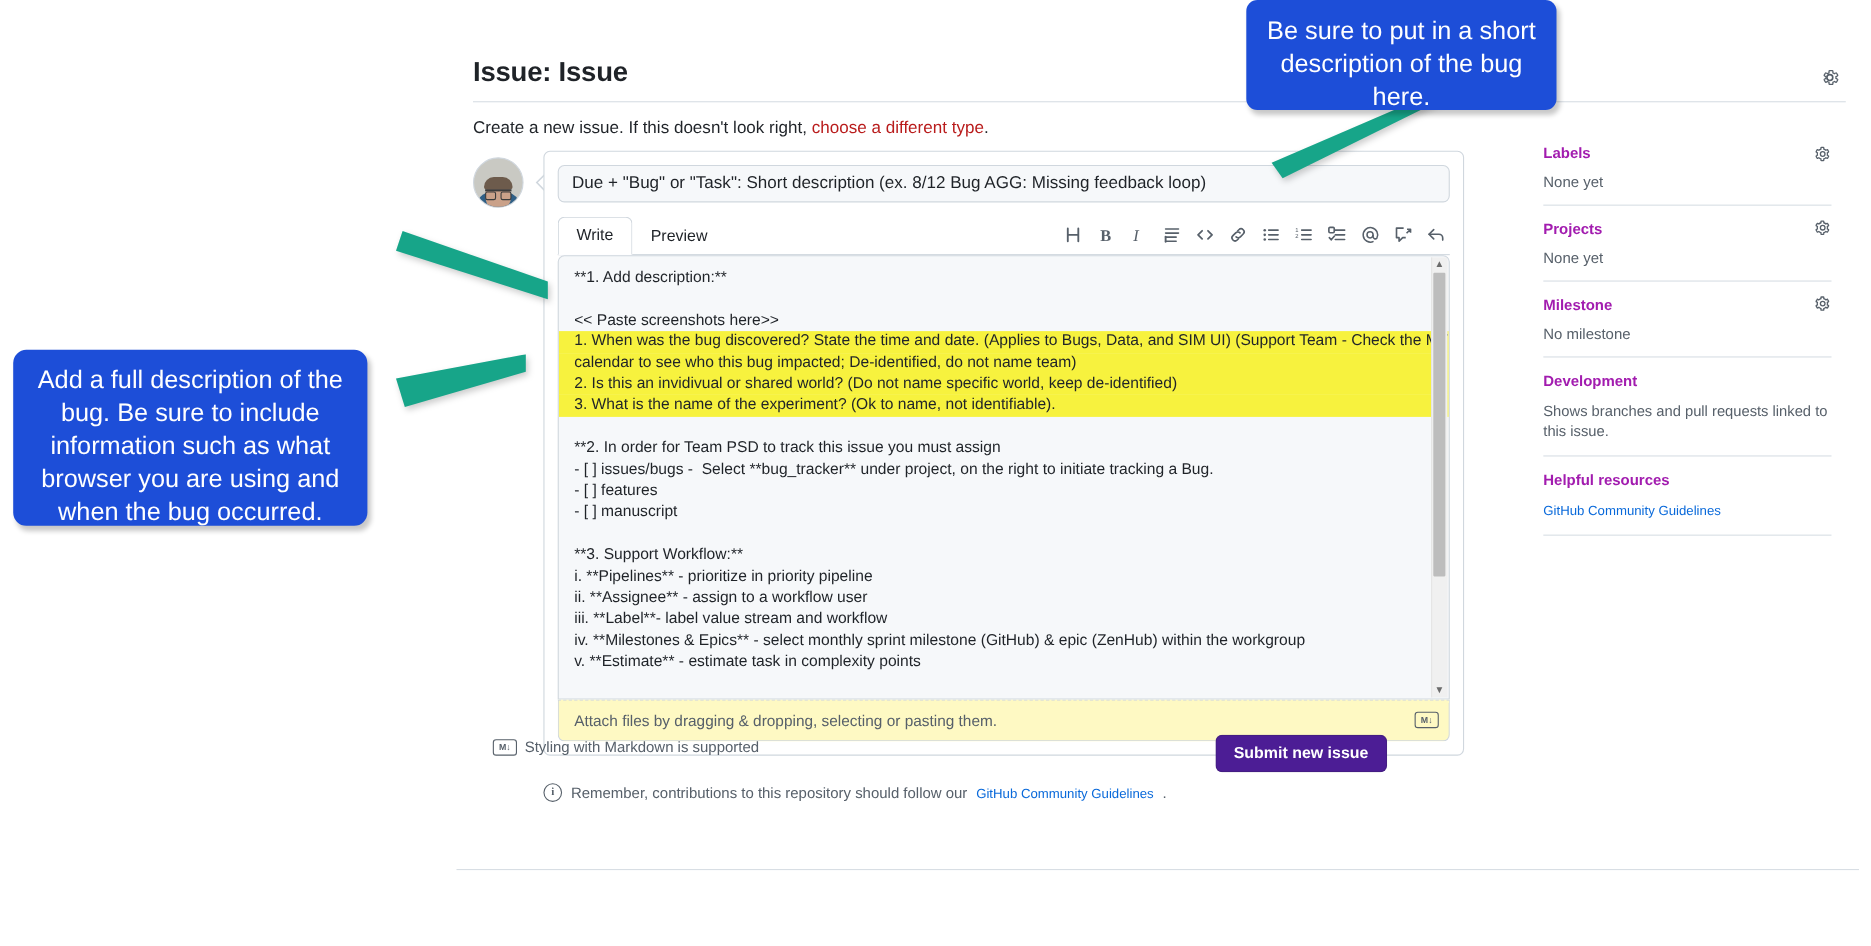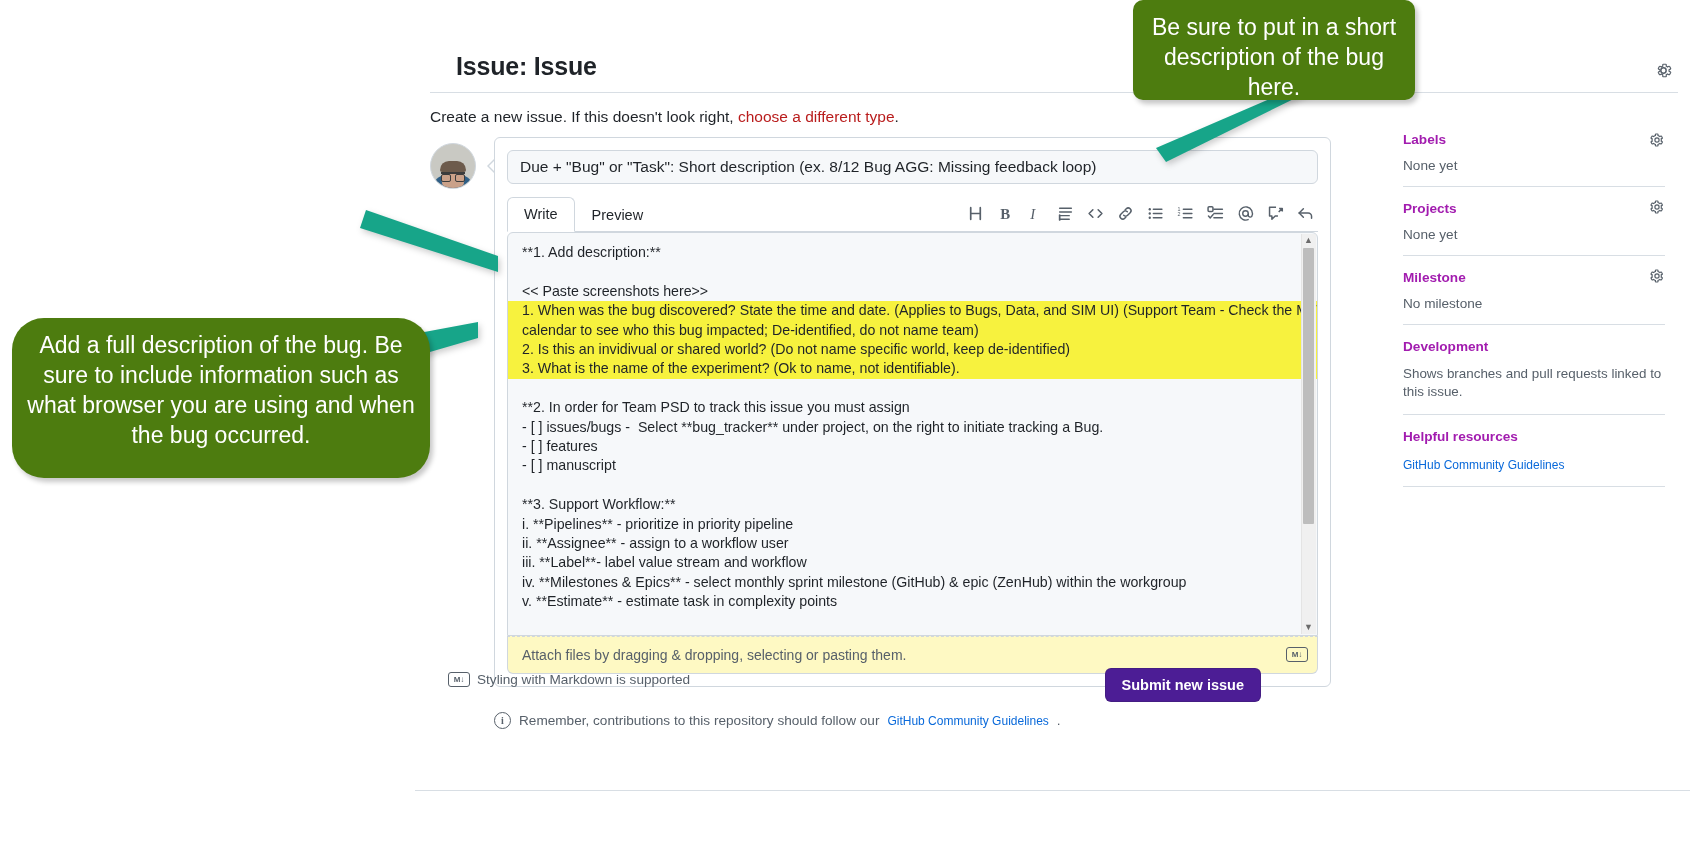--- a/index.html
+++ b/index.html
@@ -19,21 +19,21 @@
   
   #page {
     position: absolute;
     left: 0; top: 0;
     width: 1701px;
     height: 860px;
   }
 
   .page-title {
     position: absolute;
-    left: 456px;
+    left: 430px;
     top: 52px;
     font-size: 25px;
     font-weight: 600;
     color: #1f2328;
     letter-spacing: -0.2px;
   }
   .title-rule {
     position: absolute;
     left: 430px;
     top: 92px;
@@ -396,34 +396,34 @@
     top: 12px;
     color: #57606a;
     cursor: pointer;
   }
   .sb-link { color: #0969da; text-decoration: none; font-size: 12px; }
   .sb-desc { font-size: 13.4px; color: #57606a; line-height: 18px; }
 
   
   .callout {
     position: absolute;
-    background: #4d7c0f;
+    background: #1d4ed8;
     color: #ffffff;
     border-radius: 12px;
     box-shadow: 3px 4px 5px rgba(0,0,0,0.22);
     text-align: center;
     font-size: 23px;
     line-height: 30px;
     font-family: "Liberation Sans", sans-serif;
     box-sizing: border-box;
     padding: 12px 14px;
     z-index: 20;
   }
   .c1 { left: 8px;  top: 112px; width: 378px; height: 160px; }
-  .c2 { left: 12px; top: 318px; width: 418px; height: 160px; border-radius: 32px; }
+  .c2 { left: 12px; top: 318px; width: 322px; height: 160px; }
   .c3 { left: 1133px; top: 0px;  width: 282px; height: 100px; border-radius: 10px; }
 
   .tail {
     position: absolute;
     z-index: 19;
     filter: drop-shadow(2px 3px 3px rgba(0,0,0,0.20));
   }
   .tail svg { display: block; }
 </style>
 </head>

